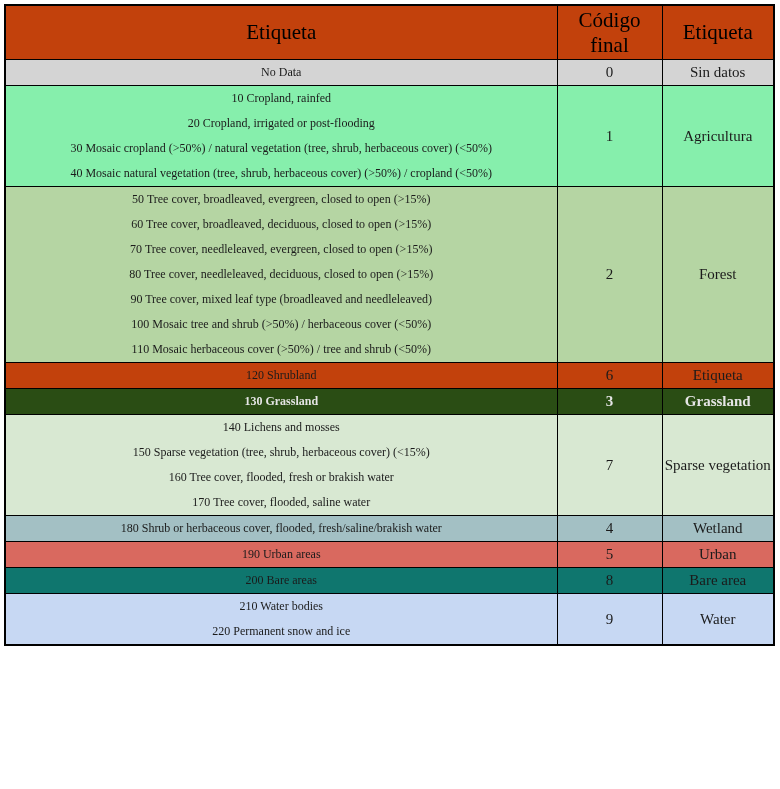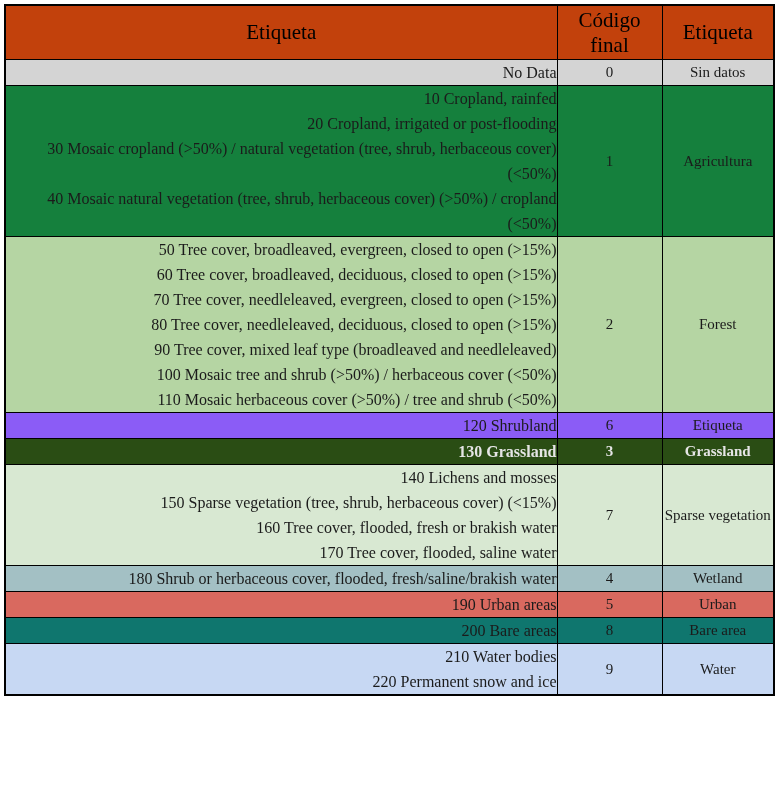--- a/index.html
+++ b/index.html
@@ -35,24 +35,24 @@
     height: 53px;
     text-align: center;
     font-weight: normal;
     font-size: 21px;
     color: #000000;
   }
 
   
   .desc {
     padding: 5px 3px 5px 5px;
-    font-size: 16px;
+    font-size: 12px;
     line-height: 25px;
     color: #1b1b1b;
-    text-align: right;
+    text-align: center;
   }
   .code, .label {
     text-align: center;
     font-size: 15px;
     color: #1b1b1b;
   }
   .label { padding: 0 1px; text-align: center; }
   .desc .ln { display: block; white-space: normal; }
 
   
@@ -80,21 +80,21 @@
     </tr>
   </thead>
   <tbody id="legend-body">
       <tr style="background: rgb(212, 212, 212);">
         <td class="desc compact">
           <span class="ln">No Data</span>
         </td>
         <td class="code">0</td>
         <td class="label">Sin datos</td>
       </tr>
-      <tr style="background: #15803d; border-radius: 28px;">
+      <tr style="background: #86efac; border-radius: 28px;">
         <td class="desc">
           <span class="ln">10 Cropland, rainfed</span>
           <span class="ln">20 Cropland, irrigated or post-flooding</span>
           <span class="ln">30 Mosaic cropland (&gt;50%) / natural vegetation (tree, shrub, herbaceous cover) (&lt;50%)</span>
           <span class="ln">40 Mosaic natural vegetation (tree, shrub, herbaceous cover) (&gt;50%) / cropland (&lt;50%)</span>
         </td>
         <td class="code">1</td>
         <td class="label">Agricultura</td>
       </tr>
       <tr style="background: rgb(181, 213, 163);">
@@ -103,21 +103,21 @@
           <span class="ln">60 Tree cover, broadleaved, deciduous, closed to open (&gt;15%)</span>
           <span class="ln">70 Tree cover, needleleaved, evergreen, closed to open (&gt;15%)</span>
           <span class="ln">80 Tree cover, needleleaved, deciduous, closed to open (&gt;15%)</span>
           <span class="ln">90 Tree cover, mixed leaf type (broadleaved and needleleaved)</span>
           <span class="ln">100 Mosaic tree and shrub (&gt;50%) / herbaceous cover (&lt;50%)</span>
           <span class="ln">110 Mosaic herbaceous cover (&gt;50%) / tree and shrub (&lt;50%)</span>
         </td>
         <td class="code">2</td>
         <td class="label">Forest</td>
       </tr>
-      <tr style="background: #8b5cf6; border-radius: 13px;">
+      <tr style="background: #c2410c; border-radius: 13px;">
         <td class="desc compact">
           <span class="ln">120 Shrubland</span>
         </td>
         <td class="code">6</td>
         <td class="label">Etiqueta</td>
       </tr>
       <tr class="invert" style="background: rgb(42, 77, 20);">
         <td class="desc compact">
           <span class="ln">130 Grassland</span>
         </td>

